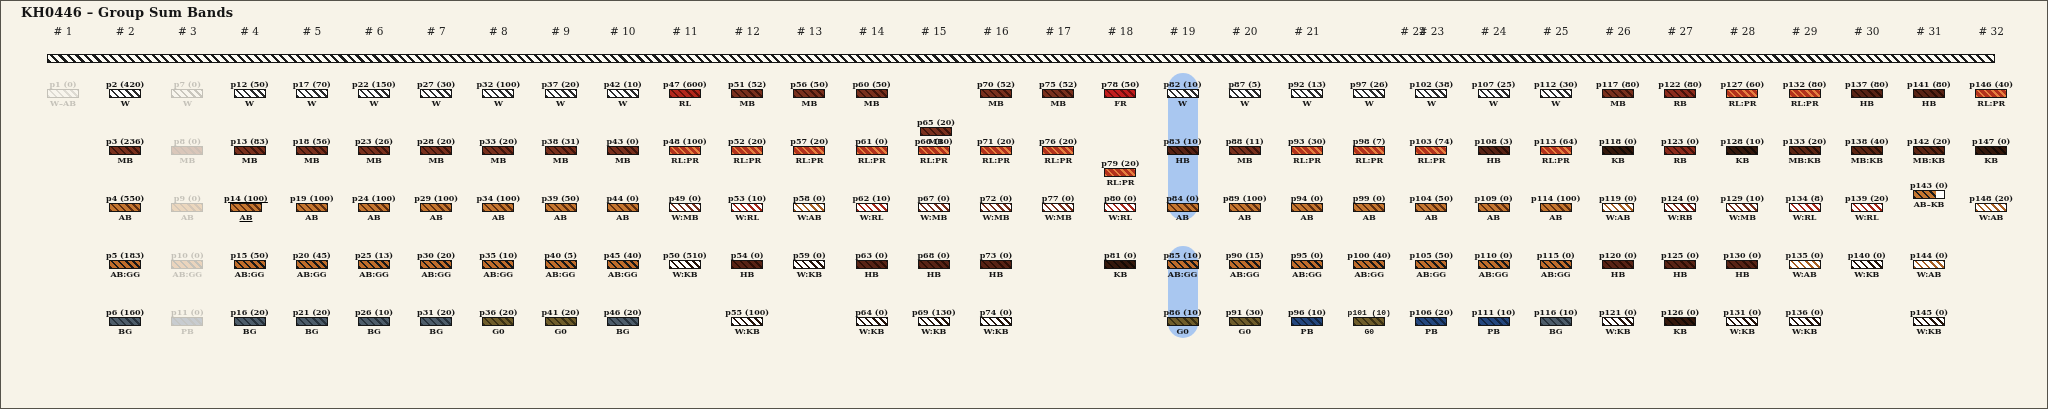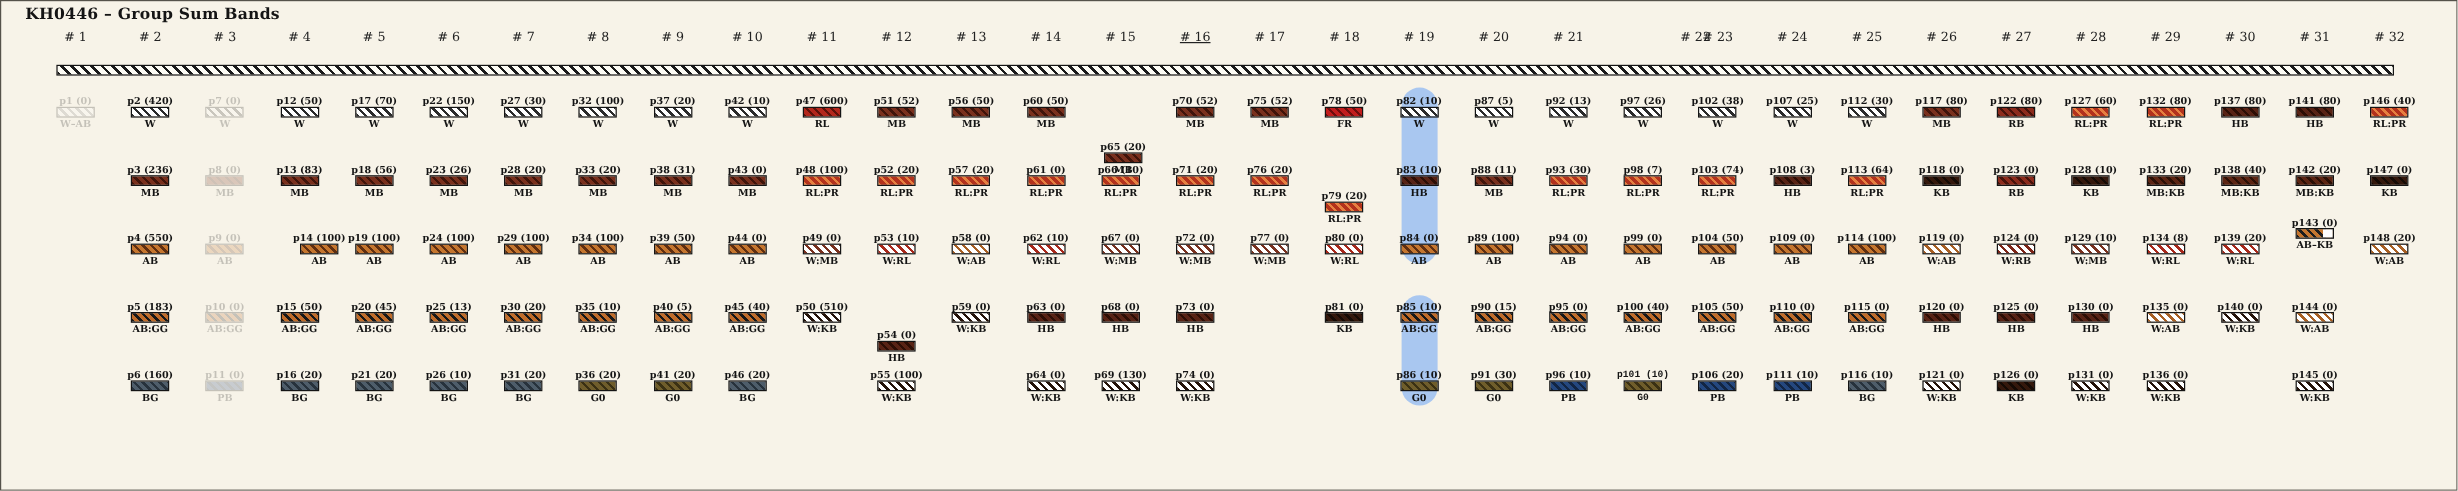--- a/index.html
+++ b/index.html
@@ -57,21 +57,21 @@
       <div class="colhead" style="left: 342px;"># 6</div>
       <div class="colhead" style="left: 404.2px;"># 7</div>
       <div class="colhead" style="left: 466.4px;"># 8</div>
       <div class="colhead" style="left: 528.6px;"># 9</div>
       <div class="colhead" style="left: 590.8px;"># 10</div>
       <div class="colhead" style="left: 653px;"># 11</div>
       <div class="colhead" style="left: 715.2px;"># 12</div>
       <div class="colhead" style="left: 777.4px;"># 13</div>
       <div class="colhead" style="left: 839.6px;"># 14</div>
       <div class="colhead" style="left: 901.8px;"># 15</div>
-      <div class="colhead" style="left: 964px; text-decoration: underline;"># 16</div>
+      <div class="colhead" style="left: 964px;"># 16</div>
       <div class="colhead" style="left: 1026.2px;"># 17</div>
       <div class="colhead" style="left: 1088.4px;"># 18</div>
       <div class="colhead" style="left: 1150.6px;"># 19</div>
       <div class="colhead" style="left: 1212.8px;"># 20</div>
       <div class="colhead" style="left: 1275px;"># 21</div>
       <div class="colhead" style="left: 1381px;"># 22</div>
       <div class="colhead" style="left: 1399.4px;"># 23</div>
       <div class="colhead" style="left: 1461.6px;"># 24</div>
       <div class="colhead" style="left: 1523.8px;"># 25</div>
       <div class="colhead" style="left: 1586px;"># 26</div>
@@ -141,21 +141,21 @@
       <div class="cell" style="left: 217.6px; top: 79px;">
         <div class="id">p12 (50)</div>
         <div class="bar" style="background-image: repeating-linear-gradient(45deg, rgb(43, 43, 43) 0px, rgb(43, 43, 43) 2px, rgb(255, 255, 255) 2px, rgb(255, 255, 255) 5px);"></div>
         <div class="code">W</div>
       </div>
       <div class="cell" style="left: 217.6px; top: 136px;">
         <div class="id">p13 (83)</div>
         <div class="bar" style="background-image: repeating-linear-gradient(45deg, rgb(64, 20, 10) 0px, rgb(64, 20, 10) 2px, rgb(121, 48, 29) 2px, rgb(121, 48, 29) 5px);"></div>
         <div class="code">MB</div>
       </div>
-      <div class="cell" style="left: 234px; top: 193px;">
+      <div class="cell" style="left: 214px; top: 193px; text-decoration: underline;">
         <div class="id">p14 (100)</div>
         <div class="bar" style="background-image: repeating-linear-gradient(45deg, rgb(95, 46, 16) 0px, rgb(95, 46, 16) 2px, rgb(197, 118, 47) 2px, rgb(197, 118, 47) 5px);"></div>
         <div class="code">AB</div>
       </div>
       <div class="cell" style="left: 217.6px; top: 250px;">
         <div class="id">p15 (50)</div>
         <div class="bar" style="background-image: repeating-linear-gradient(45deg, rgb(24, 24, 24) 0px, rgb(24, 24, 24) 2px, rgb(192, 108, 42) 2px, rgb(192, 108, 42) 5px);"></div>
         <div class="code">AB:GG</div>
       </div>
       <div class="cell" style="left: 217.6px; top: 307px;">
@@ -341,21 +341,21 @@
       <div class="cell" style="left: 715.2px; top: 136px;">
         <div class="id">p52 (20)</div>
         <div class="bar" style="background-image: repeating-linear-gradient(45deg, rgb(230, 128, 64) 0px, rgb(230, 128, 64) 2px, rgb(179, 50, 28) 2px, rgb(179, 50, 28) 5px);"></div>
         <div class="code">RL:PR</div>
       </div>
       <div class="cell" style="left: 715.2px; top: 193px;">
         <div class="id">p53 (10)</div>
         <div class="bar" style="background-image: repeating-linear-gradient(45deg, rgb(168, 40, 26) 0px, rgb(168, 40, 26) 2px, rgb(255, 255, 255) 2px, rgb(255, 255, 255) 5px);"></div>
         <div class="code">W:RL</div>
       </div>
-      <div class="cell" style="left: 715.2px; top: 250px; margin-top: 24px;">
+      <div class="cell" style="left: 715.2px; top: 250px;">
         <div class="id">p54 (0)</div>
         <div class="bar" style="background-image: repeating-linear-gradient(45deg, rgb(45, 14, 5) 0px, rgb(45, 14, 5) 2px, rgb(88, 35, 21) 2px, rgb(88, 35, 21) 5px);"></div>
         <div class="code">HB</div>
       </div>
       <div class="cell" style="left: 715.2px; top: 307px;">
         <div class="id">p55 (100)</div>
         <div class="bar" style="background-image: repeating-linear-gradient(45deg, rgb(36, 18, 8) 0px, rgb(36, 18, 8) 2px, rgb(255, 255, 255) 2px, rgb(255, 255, 255) 5px);"></div>
         <div class="code">W:KB</div>
       </div>
       <div class="cell" style="left: 777.4px; top: 79px;">

